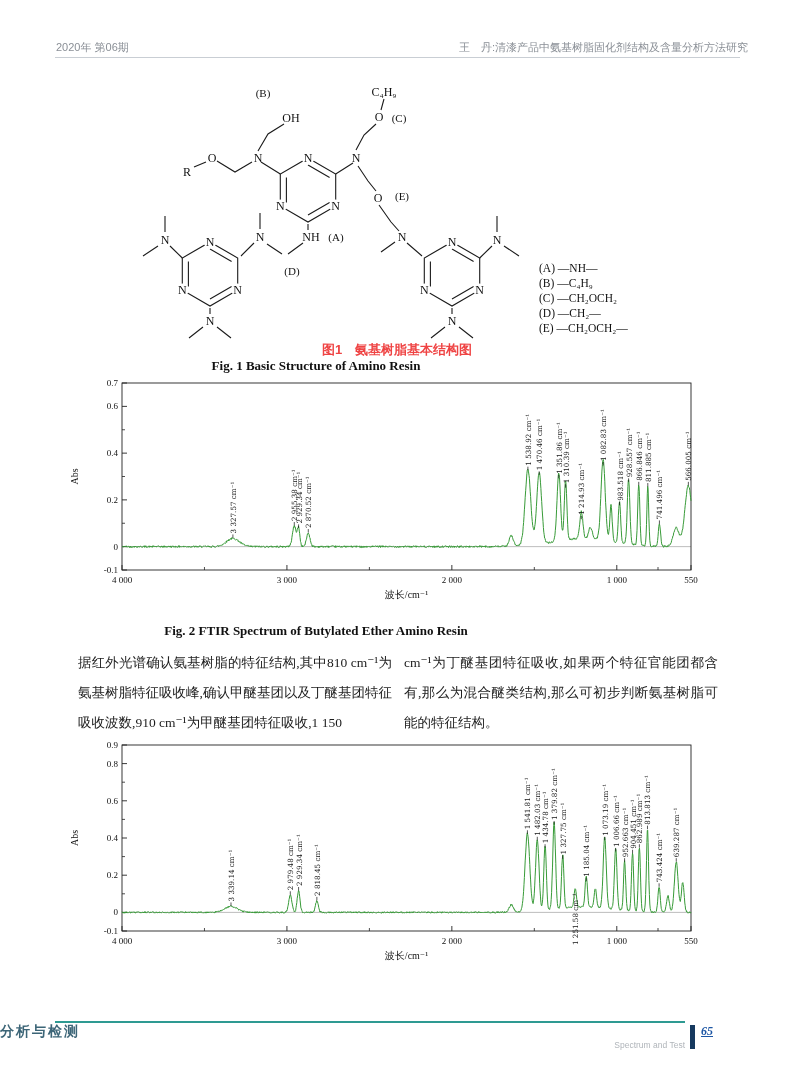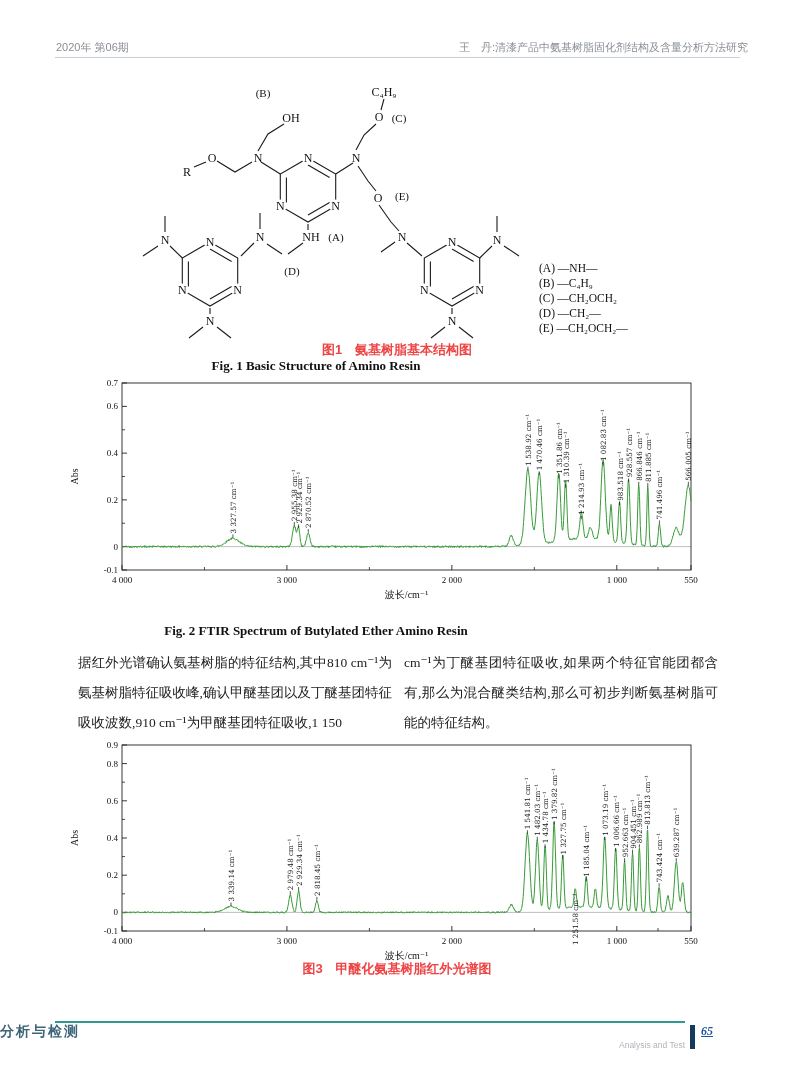--- a/index.html
+++ b/index.html
@@ -258,21 +258,20 @@
       <text x="575.5412698550724" y="111.80999999999999" transform="rotate(-90 575.5412698550724 111.80999999999999)" font-size="7.2" fill="#111" text-anchor="start" font-family="&quot;DejaVu Serif&quot;,serif">904.451 cm⁻¹</text>
       <line x1="579.3794953623188" y1="110.73" x2="579.3794953623188" y2="107.23" stroke="#111" stroke-width="0.7"></line>
       <text x="582.3794953623188" y="106.23" transform="rotate(-90 582.3794953623188 106.23)" font-size="7.2" fill="#111" text-anchor="start" font-family="&quot;DejaVu Serif&quot;,serif">862.989 cm⁻¹</text>
       <line x1="587.4899718840579" y1="92.13000000000001" x2="587.4899718840579" y2="88.63000000000001" stroke="#111" stroke-width="0.7"></line>
       <text x="590.4899718840579" y="87.63000000000001" transform="rotate(-90 590.4899718840579 87.63000000000001)" font-size="7.2" fill="#111" text-anchor="start" font-family="&quot;DejaVu Serif&quot;,serif">813.813 cm⁻¹</text>
       <line x1="599.0990562318841" y1="149.79" x2="599.0990562318841" y2="146.29" stroke="#111" stroke-width="0.7"></line>
       <text x="602.0990562318841" y="145.29" transform="rotate(-90 602.0990562318841 145.29)" font-size="7.2" fill="#111" text-anchor="start" font-family="&quot;DejaVu Serif&quot;,serif">743.424 cm⁻¹</text>
       <line x1="616.2741150724637" y1="124.68" x2="616.2741150724637" y2="121.18" stroke="#111" stroke-width="0.7"></line>
       <text x="619.2741150724637" y="120.18" transform="rotate(-90 619.2741150724637 120.18)" font-size="7.2" fill="#111" text-anchor="start" font-family="&quot;DejaVu Serif&quot;,serif">639.287 cm⁻¹</text>
     </svg>
-  <div class="cap-cn" style="top:960px">图3　甲醚化氨基树脂红外光谱图</div>
 
   <div class="ft-line"></div>
   <div class="ft-cn">分析与检测</div>
-  <div class="ft-en">Analysis and Test</div>
+  <div class="ft-en">Spectrum and Test</div>
   <div class="ft-bar"></div>
   <div class="ft-num">65</div>
 
 </div>
 
 </body></html>

